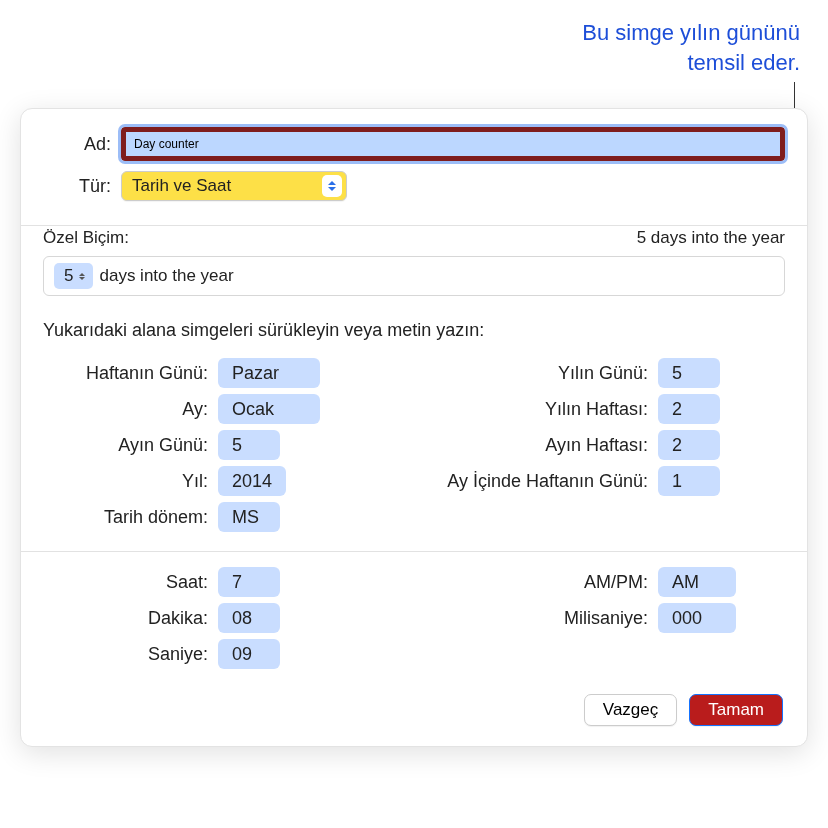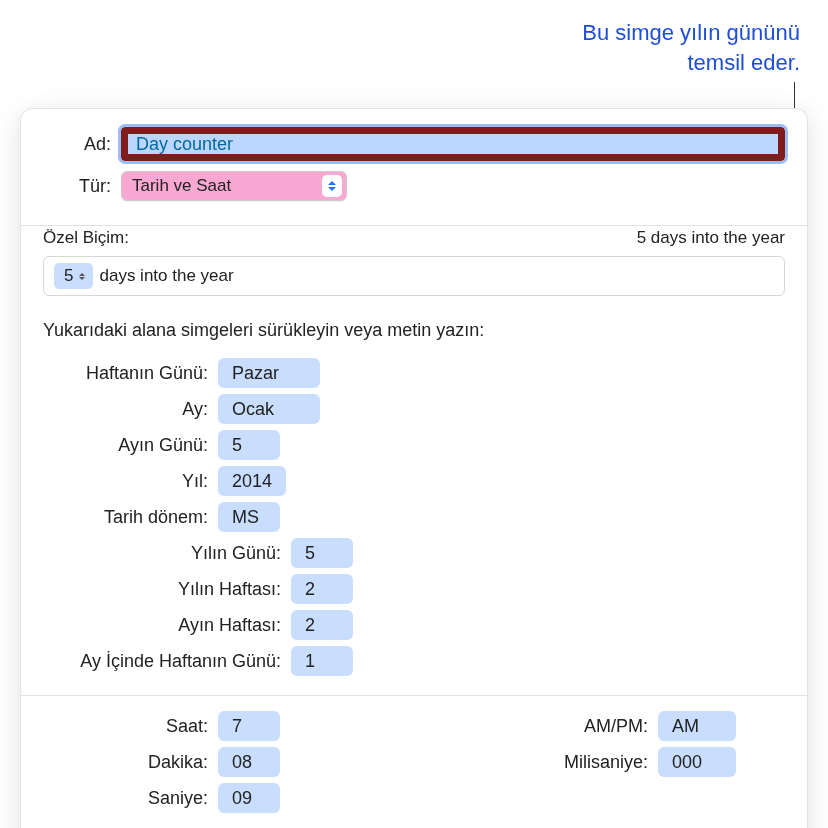--- a/index.html
+++ b/index.html
@@ -51,33 +51,33 @@
   .row-label {
     width: 78px;
     text-align: right;
     padding-right: 10px;
     font-size: 18px;
   }
   .name-input {
     flex: 1;
     height: 34px;
     padding: 4px 8px;
-    font-size: 18px;
+    font-size: 12px;
     background: #bcd7ff;
-    border: 7px solid #7f1d1d;
+    border: 5px solid #7f1d1d;
     border-radius: 4px;
-    color: #0369a1;
+    color: #000000;
     outline: 3px solid #9cbdf7;
     outline-offset: 0px;
   }
   .select-wrap {
     position: relative;
     display: inline-flex;
     align-items: center;
-    background: #f9a8d4;
+    background: #fde047;
     border: 1px solid #ccc;
     border-radius: 6px;
     height: 30px;
     padding: 0 28px 0 10px;
     font-size: 17px;
     box-shadow: 0 1px 1px rgba(0,0,0,0.05);
     text-align: right;
   }
   .select-caret {
     position: absolute;
@@ -128,21 +128,21 @@
     border-left:3px solid transparent;border-right:3px solid transparent;
   }
   .token-small .mini-caret::before{border-bottom:3px solid #555;}
   .token-small .mini-caret::after{border-top:3px solid #555;}
   .instruction {
     padding: 24px 22px 10px 22px;
     font-size:18px;
   }
   .tokens-grid {
     display:grid;
-    grid-template-columns: 1fr;
+    grid-template-columns: 1fr 1fr;
     column-gap: 30px;
     padding: 4px 60px 0 22px;
   }
   .token-row {
     display:flex;
     align-items:center;
     justify-content:flex-end;
     gap:10px;
     height:36px;
   }

